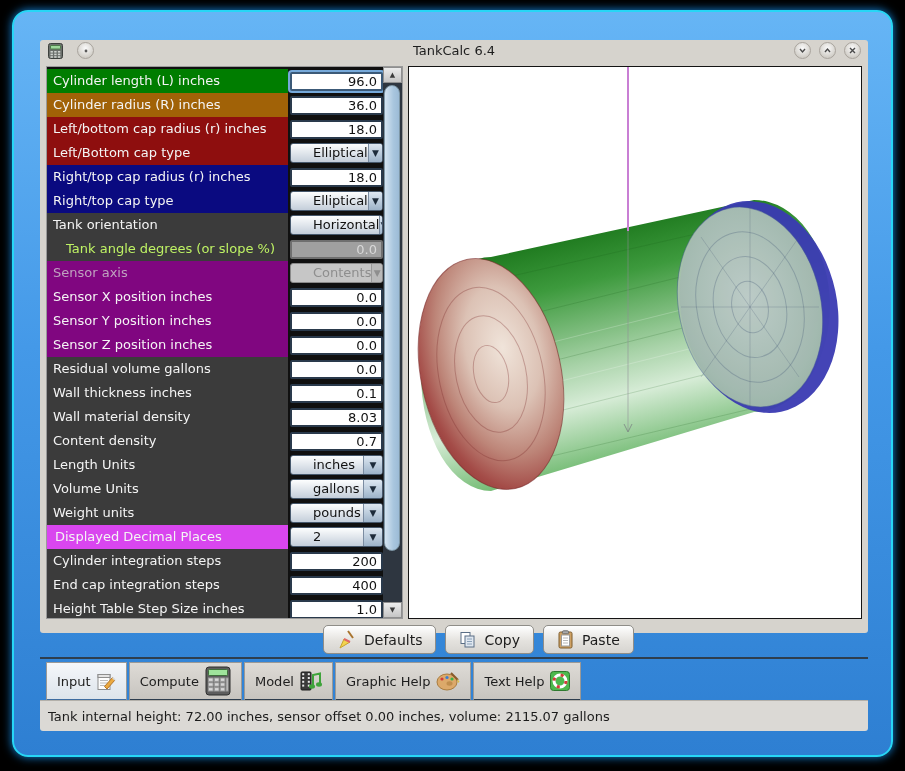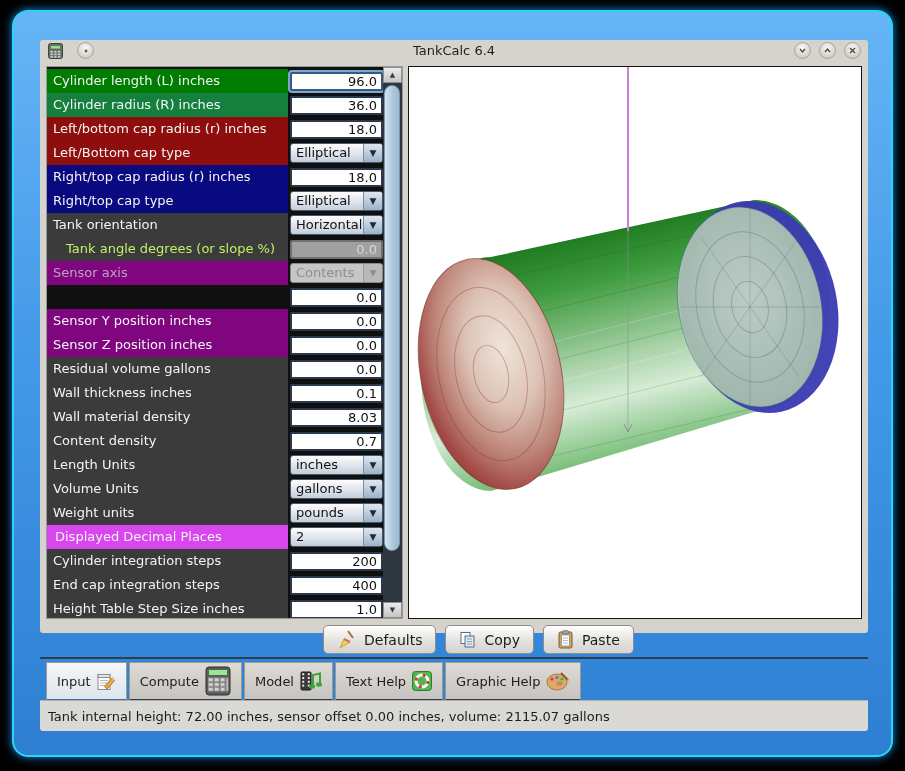--- a/index.html
+++ b/index.html
@@ -29,21 +29,21 @@
           white-space:nowrap;overflow:hidden;}
   .flabel.muted{color:#bef264;text-align:center;}
   .flabel.muted-purple{color:#bfa2bf;}
   .tfield{width:93px;height:19px;margin-left:auto;margin-right:0;border:2px solid #2a3a4c;border-radius:2px;
           background:#fff;font-family:"DejaVu Sans","Liberation Sans",sans-serif;
           font-size:13px;color:#111;text-align:right;padding:0 4px;outline:none;}
   .tfield.focused{box-shadow:0 0 0 2px #76a9da;border-color:#3c5a78;}
   .tfield.disabled{background:#a0a0a0;color:#d8d8d8;border-color:#6f6f6f;}
   .combo{width:93px;height:20px;margin-left:auto;display:flex;align-items:stretch;border:1px solid #46586c;
          border-radius:3px;background:linear-gradient(180deg,#fdfefe,#c4ceda);overflow:hidden;cursor:default;}
-  .combo .cval{flex:1;font-size:13px;color:#111;line-height:18px;padding-left:5px;white-space:nowrap;}
+  .combo .cval{flex:1;font-size:13px;color:#111;line-height:18px;padding-left:22px;white-space:nowrap;}
   .combo .carrow{width:19px;display:flex;align-items:center;justify-content:center;font-size:9px;color:#1d2b3a;
          background:linear-gradient(180deg,#dde7f1,#9db3c9);border-left:1px solid #7b8ca1;}
   .combo.disabled{background:#c6c6c6;border-color:#8a8a8a;}
   .combo.disabled .cval{color:#8e8e8e;}
   .combo.disabled .carrow{background:#b9b9b9;color:#8e8e8e;border-left-color:#9a9a9a;}
   
   #form-scrollbar{position:absolute;right:0;top:0;width:19px;height:551px;background:#2e3640;}
   .sb-btn{position:absolute;left:0;width:19px;height:16px;display:flex;align-items:center;justify-content:center;
           background:linear-gradient(180deg,#ececec,#c5c5c5);font-size:7px;color:#3a3a3a;border:1px solid #8f8f8f;}
   #sb-thumb{position:absolute;left:1px;top:18px;width:16px;height:466px;border-radius:9px;
@@ -115,21 +115,21 @@
       </div>
     </div>
 
     <div id="form-panel">
       <div id="form-rows">
           <div class="frow">
             <div class="flabel" style="background: rgb(0, 125, 0);">Cylinder length (L) inches</div>
             <input type="text" class="tfield focused" value="96.0" style="">
           </div>
           <div class="frow">
-            <div class="flabel" style="background: #15803d;">Cylinder radius (R) inches</div>
+            <div class="flabel" style="background: #a16207;">Cylinder radius (R) inches</div>
             <input type="text" class="tfield" value="36.0" style="">
           </div>
           <div class="frow">
             <div class="flabel" style="background: rgb(142, 14, 14);">Left/bottom cap radius (r) inches</div>
             <input type="text" class="tfield" value="18.0" style="">
           </div>
           <div class="frow">
             <div class="flabel" style="background: rgb(142, 14, 14);">Left/Bottom cap type</div>
             <div class="combo">
               <span class="cval">Elliptical</span>
@@ -159,20 +159,21 @@
             <input type="text" class="tfield disabled" disabled="" value="0.0" style="">
           </div>
           <div class="frow">
             <div class="flabel muted-purple" style="background: rgb(128, 6, 128);">Sensor axis</div>
             <div class="combo disabled">
               <span class="cval">Contents</span>
               <span class="carrow">▼</span>
             </div>
           </div>
           <div class="frow">
+            <div class="flabel" style="background: rgb(128, 6, 128);">Sensor X position inches</div>
             <input type="text" class="tfield" value="0.0" style="">
           </div>
           <div class="frow">
             <div class="flabel" style="background: rgb(128, 6, 128);">Sensor Y position inches</div>
             <input type="text" class="tfield" value="0.0" style="">
           </div>
           <div class="frow">
             <div class="flabel" style="background: rgb(128, 6, 128);">Sensor Z position inches</div>
             <input type="text" class="tfield" value="0.0" style="">
           </div>
@@ -402,39 +403,39 @@
               <rect x="7.8" y="7" width="2" height="2"></rect>
               <rect x="7.8" y="10.8" width="2" height="2"></rect>
               <rect x="7.8" y="14.6" width="2" height="2"></rect>
           </g>
           <path d="M 13 16 L 13 5 L 20 3.5 L 20 14" fill="none" stroke="#3fa33b" stroke-width="2"></path>
           <ellipse cx="12" cy="16.5" rx="3" ry="2.2" fill="#3fa33b"></ellipse>
           <ellipse cx="19" cy="14.5" rx="3" ry="2.2" fill="#3fa33b"></ellipse>
         </svg>
       </div>
       <div class="tab">
-        <span>Text Help</span>
-        <svg width="20" height="20" viewBox="0 0 20 20">
-          <rect x="0.5" y="0.5" width="19" height="19" rx="3" fill="#4db84d" stroke="#2f7a2f"></rect>
-          <circle cx="10" cy="10" r="6" fill="none" stroke="#ffffff" stroke-width="3"></circle>
-          <circle cx="10" cy="10" r="6" fill="none" stroke="#d23b3b" stroke-width="3" stroke-dasharray="3 6.4"></circle>
-        </svg>
-      </div>
-      <div class="tab">
         <span>Graphic Help</span>
         <svg width="24" height="20" viewBox="0 0 24 20">
           <ellipse cx="11" cy="11" rx="10" ry="8" fill="#dca96a" stroke="#a97c3f"></ellipse>
           <ellipse cx="13.5" cy="12.5" rx="3" ry="2.2" fill="#c08e4e"></ellipse>
           <circle cx="6" cy="8" r="1.6" fill="#d23b3b"></circle>
           <circle cx="11" cy="6.5" r="1.6" fill="#3b7ed2"></circle>
           <circle cx="16" cy="8" r="1.6" fill="#3bb24a"></circle>
           <line x1="15" y1="2" x2="22" y2="9" stroke="#8a5a2a" stroke-width="2"></line>
           <path d="M 21 8 L 23.5 10.5 L 22 12 Z" fill="#e0c040"></path>
         </svg>
       </div>
+      <div class="tab">
+        <span>Text Help</span>
+        <svg width="20" height="20" viewBox="0 0 20 20">
+          <rect x="0.5" y="0.5" width="19" height="19" rx="3" fill="#4db84d" stroke="#2f7a2f"></rect>
+          <circle cx="10" cy="10" r="6" fill="none" stroke="#ffffff" stroke-width="3"></circle>
+          <circle cx="10" cy="10" r="6" fill="none" stroke="#d23b3b" stroke-width="3" stroke-dasharray="3 6.4"></circle>
+        </svg>
+      </div>
     </div>
 
     <div id="statusbar">
       <span>Tank internal height: 72.00 inches, sensor offset 0.00 inches, volume: 2115.07 gallons</span>
     </div>
 
   </div>
 </div>
 
 </body></html>

